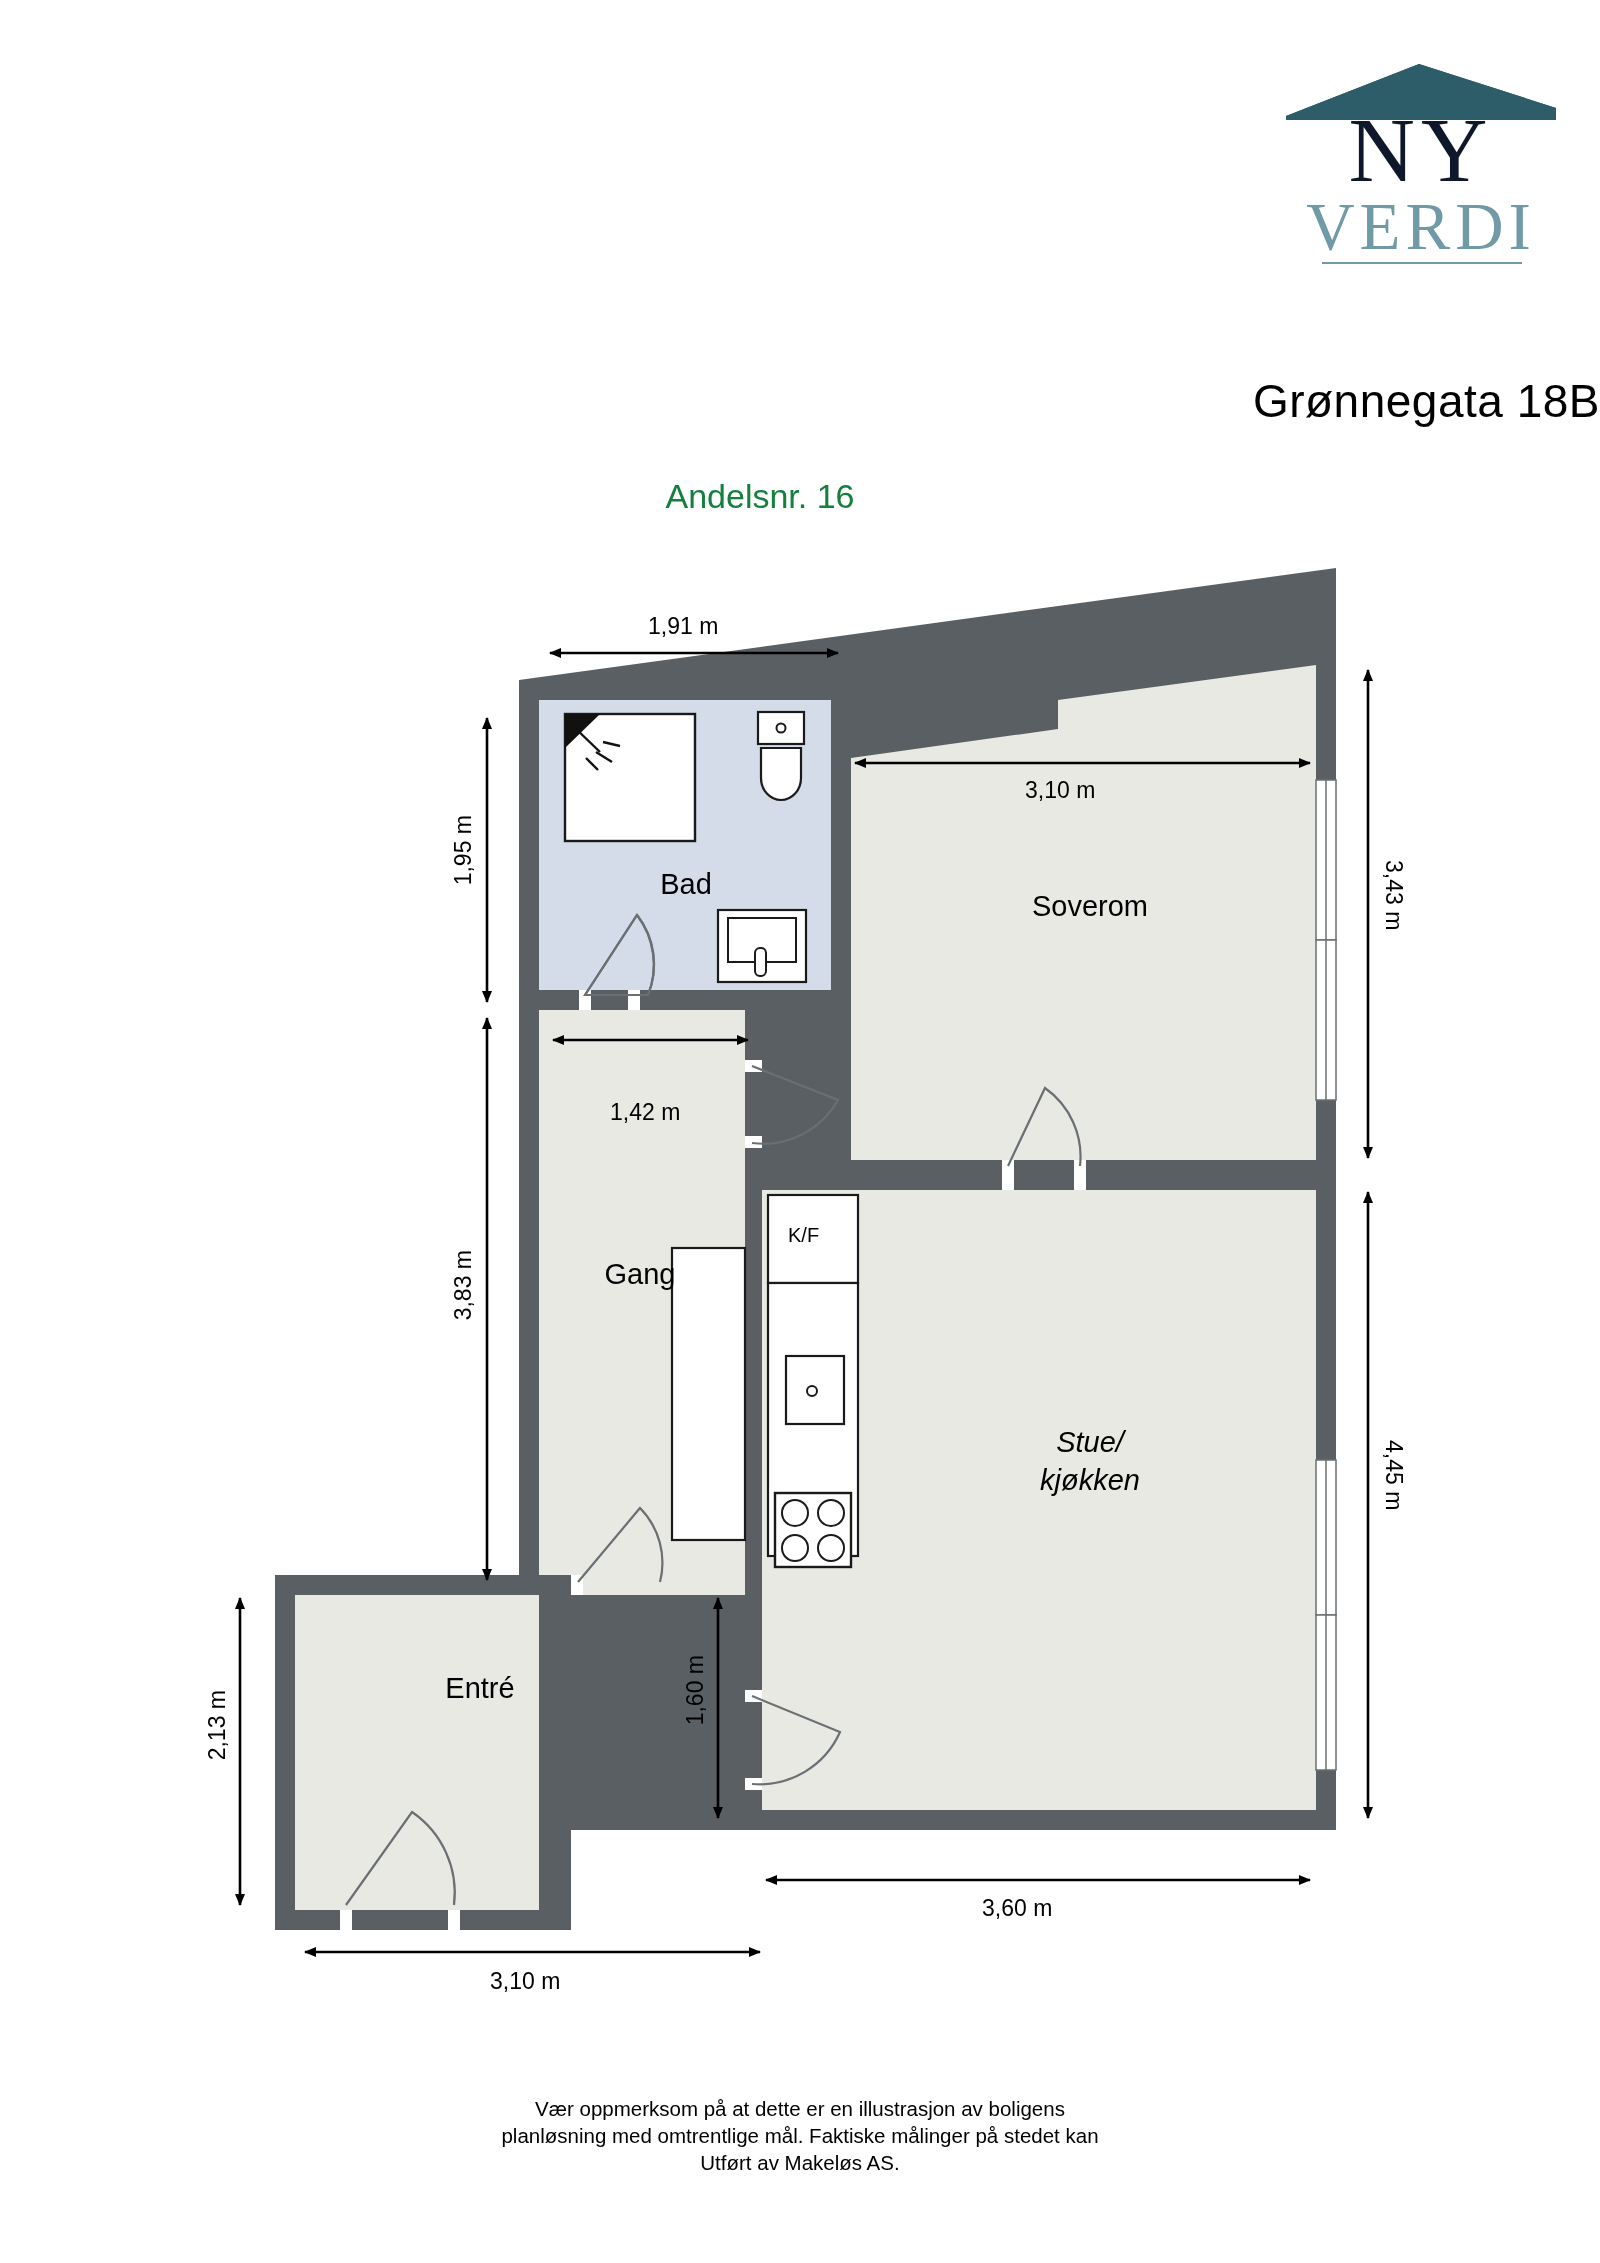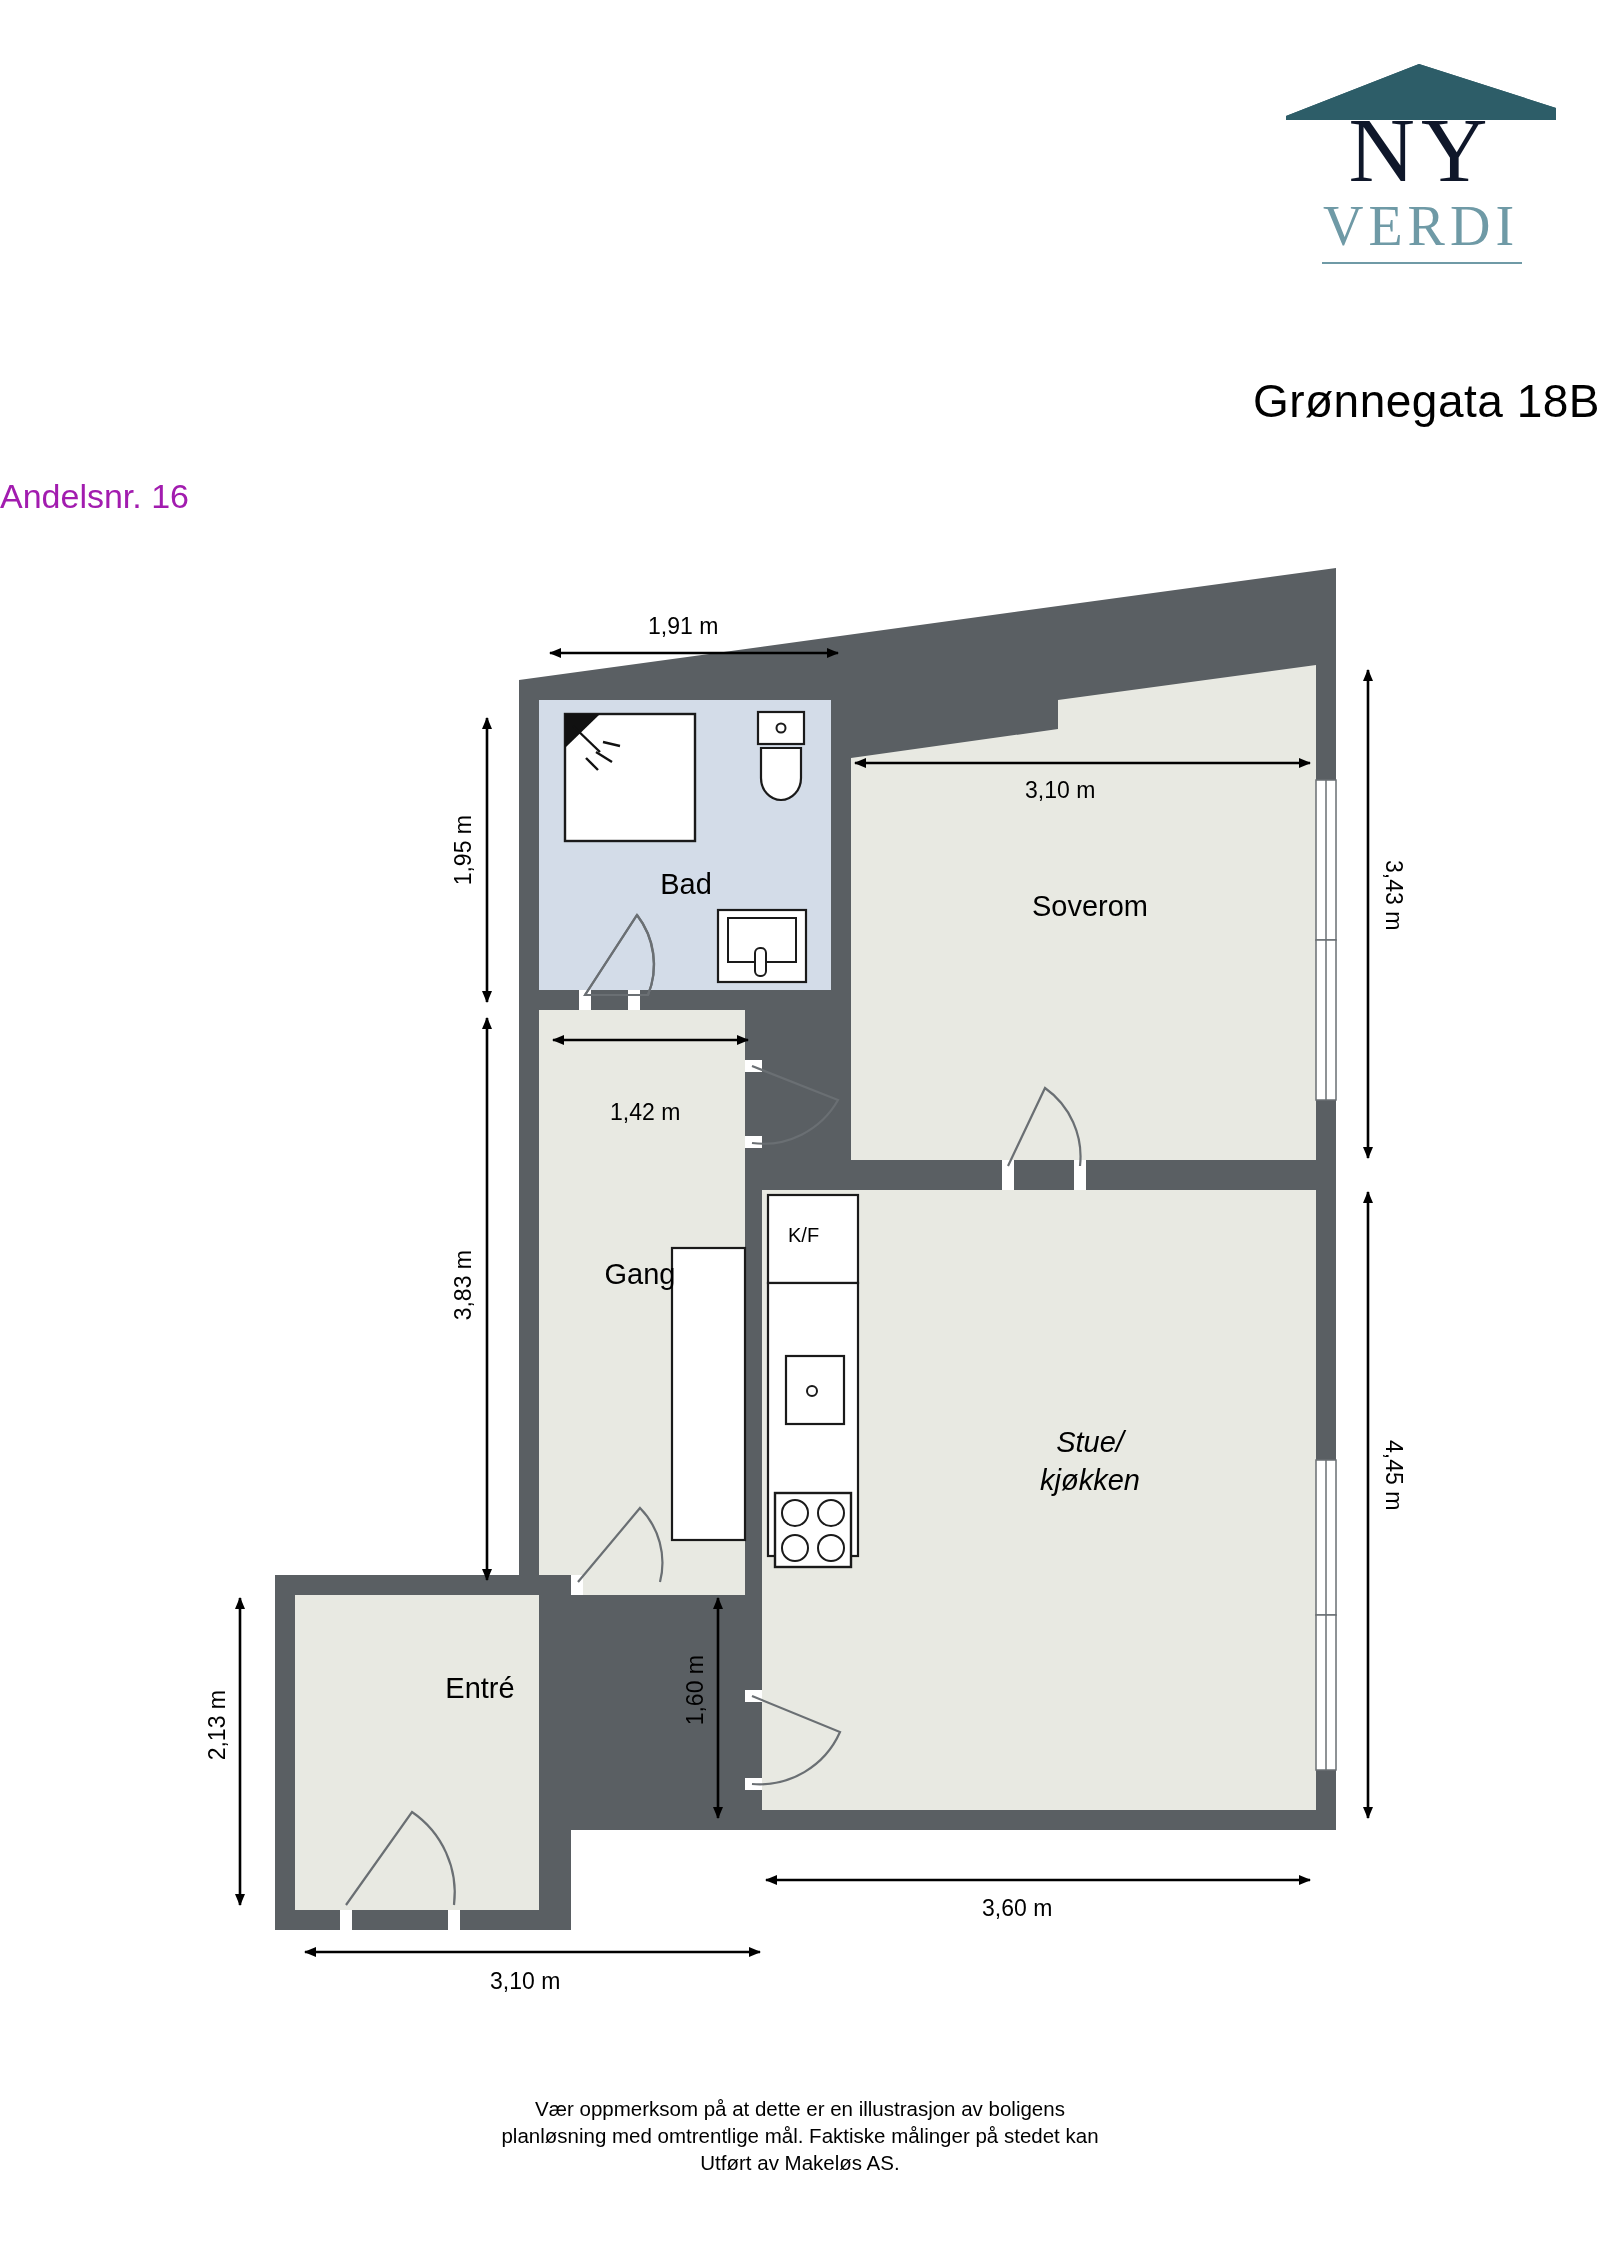--- a/index.html
+++ b/index.html
@@ -7,28 +7,28 @@
     width:1600px;height:2263px;background:#ffffff;
     font-family:"Liberation Sans", sans-serif;
     position:relative;overflow:hidden;
   }
   .logo-wrap{position:absolute;left:1286px;top:58px;width:270px;height:200px;}
   .logo-roof{position:absolute;left:0;top:0;width:270px;height:62px;}
   .logo-ny{position:absolute;left:0;top:46px;width:270px;text-align:center;
     font-family:"Liberation Serif", serif;font-size:92px;line-height:92px;
     color:#0f172a;letter-spacing:6px;font-weight:400;}
   .logo-verdi{position:absolute;left:0;top:140px;width:270px;text-align:center;
-    font-family:"Liberation Serif", serif;font-size:56px;line-height:56px;
+    font-family:"Liberation Serif", serif;font-size:67px;line-height:56px;
     color:#6f9aa6;letter-spacing:5px;font-weight:400;}
   .logo-rule{position:absolute;left:36px;top:204px;width:200px;height:2px;background:#6f9aa6;}
 
   .title{position:absolute;left:0;top:374px;width:1600px;text-align:right;
     font-size:46px;color:#000;letter-spacing:0.5px;}
-  .subtitle{position:absolute;left:0;top:477px;width:1520px;
-    font-size:34px;color:#a21caf;}
+  .subtitle{position:absolute;left:0;top:477px;width:1520px;text-align:center;
+    font-size:34px;color:#15803d;}
 
   .plan{position:absolute;left:0;top:0;width:1600px;height:2263px;}
 
   .footer{position:absolute;left:0;top:2095px;width:1600px;text-align:center;
     font-size:20.5px;line-height:27px;color:#000;}
 
   .dim-label{position:absolute;font-size:23px;color:#000;white-space:nowrap;}
   .vert-down{writing-mode:vertical-rl;transform:rotate(0deg);}
   .vert-up{writing-mode:vertical-rl;transform:rotate(180deg);}
   .room-label{position:absolute;font-size:29px;color:#000;white-space:nowrap;text-align:center;}

